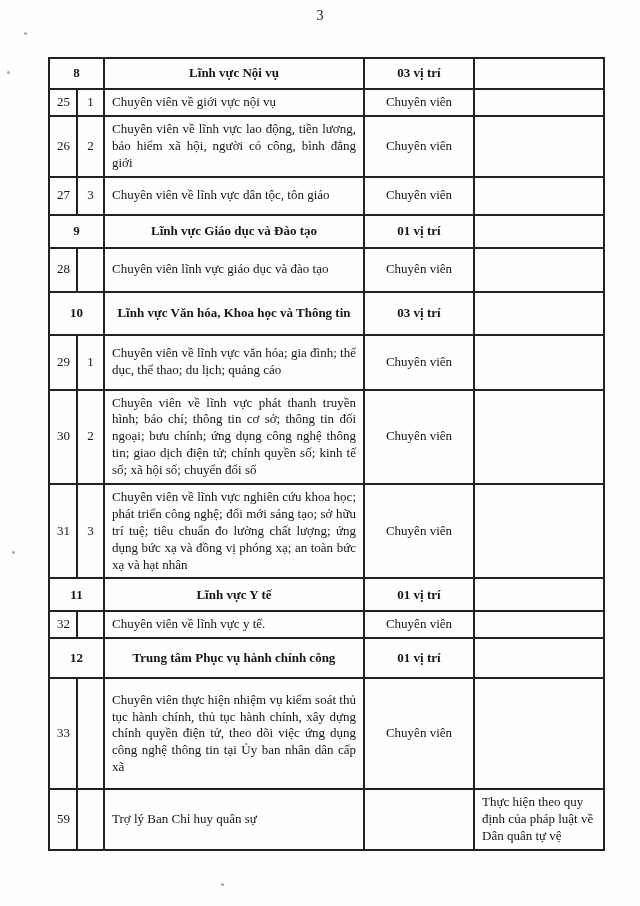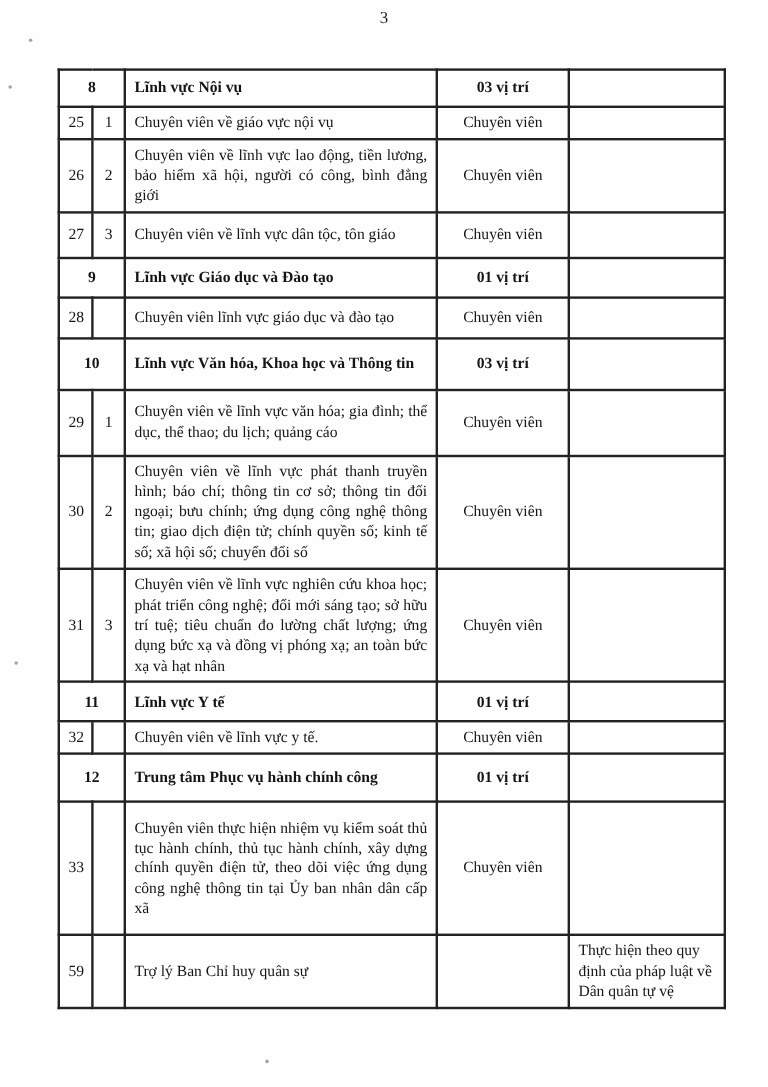--- a/index.html
+++ b/index.html
@@ -40,28 +40,28 @@
     line-height: 1.3;
     padding: 4px 7px;
     color: #151515;
   }
   td.c-no   { text-align: center; padding: 4px 2px; }
   td.c-sub  { text-align: center; padding: 4px 2px; }
   td.c-desc { text-align: justify; }
   td.c-pos  { text-align: center; }
   td.c-note { text-align: left; font-size: 12.5px; line-height: 1.45; }
   tr.section td { font-weight: bold; }
-  tr.section td.c-desc { text-align: left; }
+  tr.section td.c-desc { text-align: center; }
   
   tbody tr:nth-child(1)  { height: 31px; }
   tbody tr:nth-child(2)  { height: 22px; }
   tbody tr:nth-child(3)  { height: 45px; }
   tbody tr:nth-child(4)  { height: 38px; }
   tbody tr:nth-child(5)  { height: 33px; }
-  tbody tr:nth-child(6)  { height: 34px; }
+  tbody tr:nth-child(6)  { height: 44px; }
   tbody tr:nth-child(7)  { height: 43px; }
   tbody tr:nth-child(8)  { height: 55px; }
   tbody tr:nth-child(9)  { height: 94px; }
   tbody tr:nth-child(10) { height: 92px; }
   tbody tr:nth-child(11) { height: 33px; }
   tbody tr:nth-child(12) { height: 19px; }
   tbody tr:nth-child(13) { height: 40px; }
   tbody tr:nth-child(14) { height: 111px; }
   tbody tr:nth-child(15) { height: 33px; }
   tbody tr:nth-child(16) { height: 54px; }
@@ -91,21 +91,21 @@
     <tbody>
         <tr class="section">
           <td class="c-no" colspan="2">8</td>
           <td class="c-desc">Lĩnh vực Nội vụ</td>
           <td class="c-pos">03 vị trí</td>
           <td class="c-note"></td>
         </tr>
         <tr>
           <td class="c-no">25</td>
           <td class="c-sub">1</td>
-          <td class="c-desc">Chuyên viên về giáo vực nội vụ</td>
+          <td class="c-desc">Chuyên viên về giới vực nội vụ</td>
           <td class="c-pos">Chuyên viên</td>
           <td class="c-note"></td>
         </tr>
         <tr>
           <td class="c-no">26</td>
           <td class="c-sub">2</td>
           <td class="c-desc">Chuyên viên về lĩnh vực lao động, tiền lương, bảo hiểm xã hội, người có công, bình đẳng giới</td>
           <td class="c-pos">Chuyên viên</td>
           <td class="c-note"></td>
         </tr>

